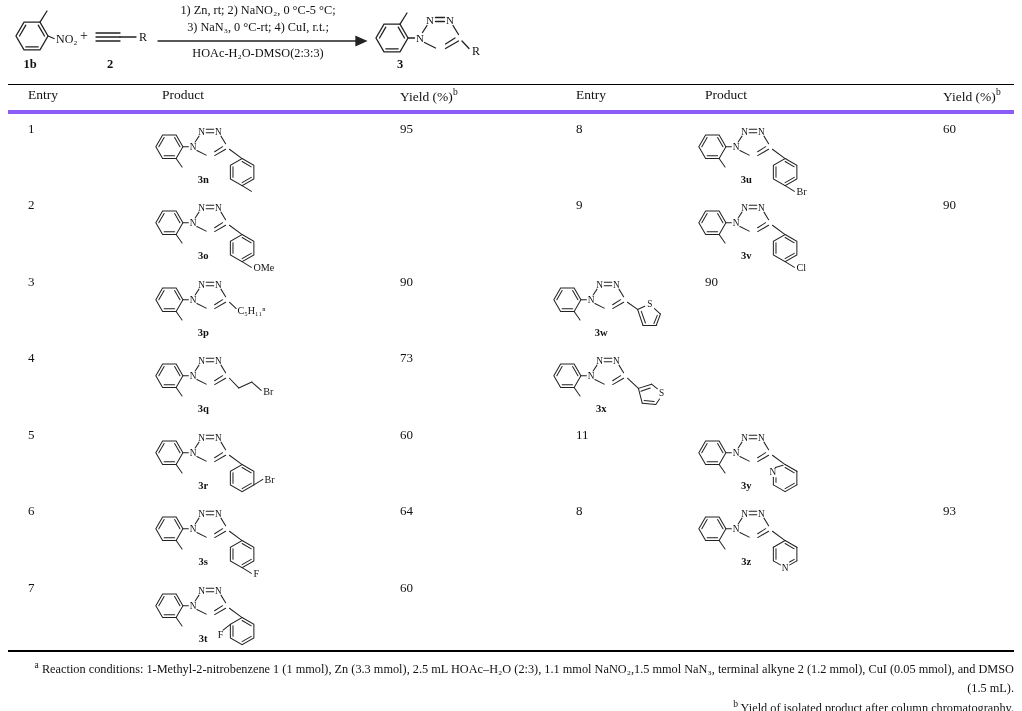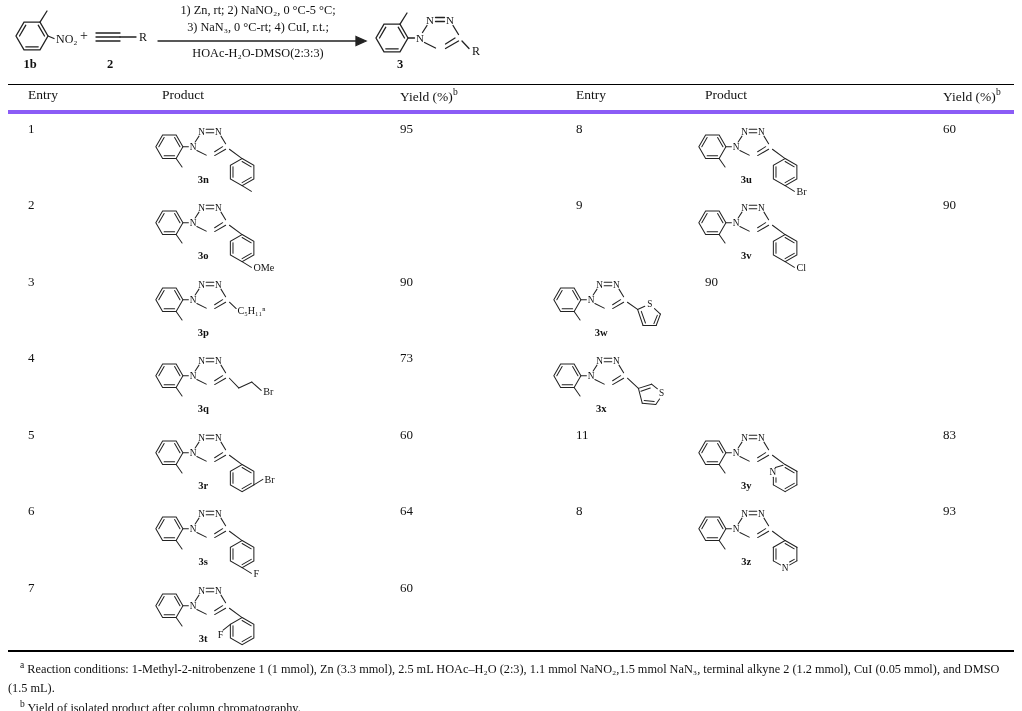--- a/index.html
+++ b/index.html
@@ -26,21 +26,21 @@
   .half-left .trow{grid-template-columns:150px 238px 160px;}
   .half-right .trow{grid-template-columns:145px 238px 1fr;}
   .cell{padding-top:7px;font-size:13px;}
   .cell.entry{padding-left:20px;}
   .cell.yield{padding-left:4px;}
   .cell.prod{padding:0;}
   .struct{display:block;width:203px;height:88px;margin:-2px 0 0 -14px;}
   .struct line,.struct polygon{stroke:#222;stroke-width:1.2;fill:none;stroke-linecap:round;}
   .struct text{fill:#111;font-family:"Liberation Serif","DejaVu Serif",serif;}
   .footnotes{border-top:2px solid #000;margin-top:1px;padding-top:6px;font-size:12.3px;line-height:1.5;}
-  .footnotes p{margin:0;}
+  .footnotes p{margin:0;text-align:right;}
   .fn-a{text-indent:12px;}
   .fn-b{text-indent:12px;}
 </style>
 </head>
 <body>
 
 <div class="page">
 
   <svg class="scheme" viewBox="0 0 1022 84">
     <g>
@@ -487,21 +487,20 @@
                 <line x1="116" y1="87" x2="102.1" y2="79"></line>
                 <line x1="102.1" y1="79" x2="102.1" y2="70"></line>
                 <line x1="104.5" y1="58.5" x2="113.5" y2="55.9"></line>
                 <line x1="116" y1="58.5" x2="126.8" y2="64.8"></line>
                 <line x1="126.8" y1="77.2" x2="116" y2="83.5"></line>
                 <line x1="105.2" y1="76" x2="105.2" y2="70.5"></line>
                 <text x="101.5" y="67" class="at" text-anchor="middle">N</text>
                 <text x="70" y="84" class="mlabel" text-anchor="middle">3y</text>
               </svg>
             </div>
-    <div class="cell yield">83</div>
   </div>
 
   <div class="trow">
     <div class="cell entry">8</div>
     <div class="cell prod">
               <svg class="struct" viewBox="0 0 240 104" aria-label="pyridin-3-yl">
                 <polygon points="46,41 38,27.1 22,27.1 14,41 22,54.9 38,54.9"></polygon>
                 <line x1="42.5" y1="41" x2="36.2" y2="30.2"></line>
                 <line x1="23.8" y1="30.2" x2="17.5" y2="41"></line>
                 <line x1="23.8" y1="51.8" x2="36.2" y2="51.8"></line>

